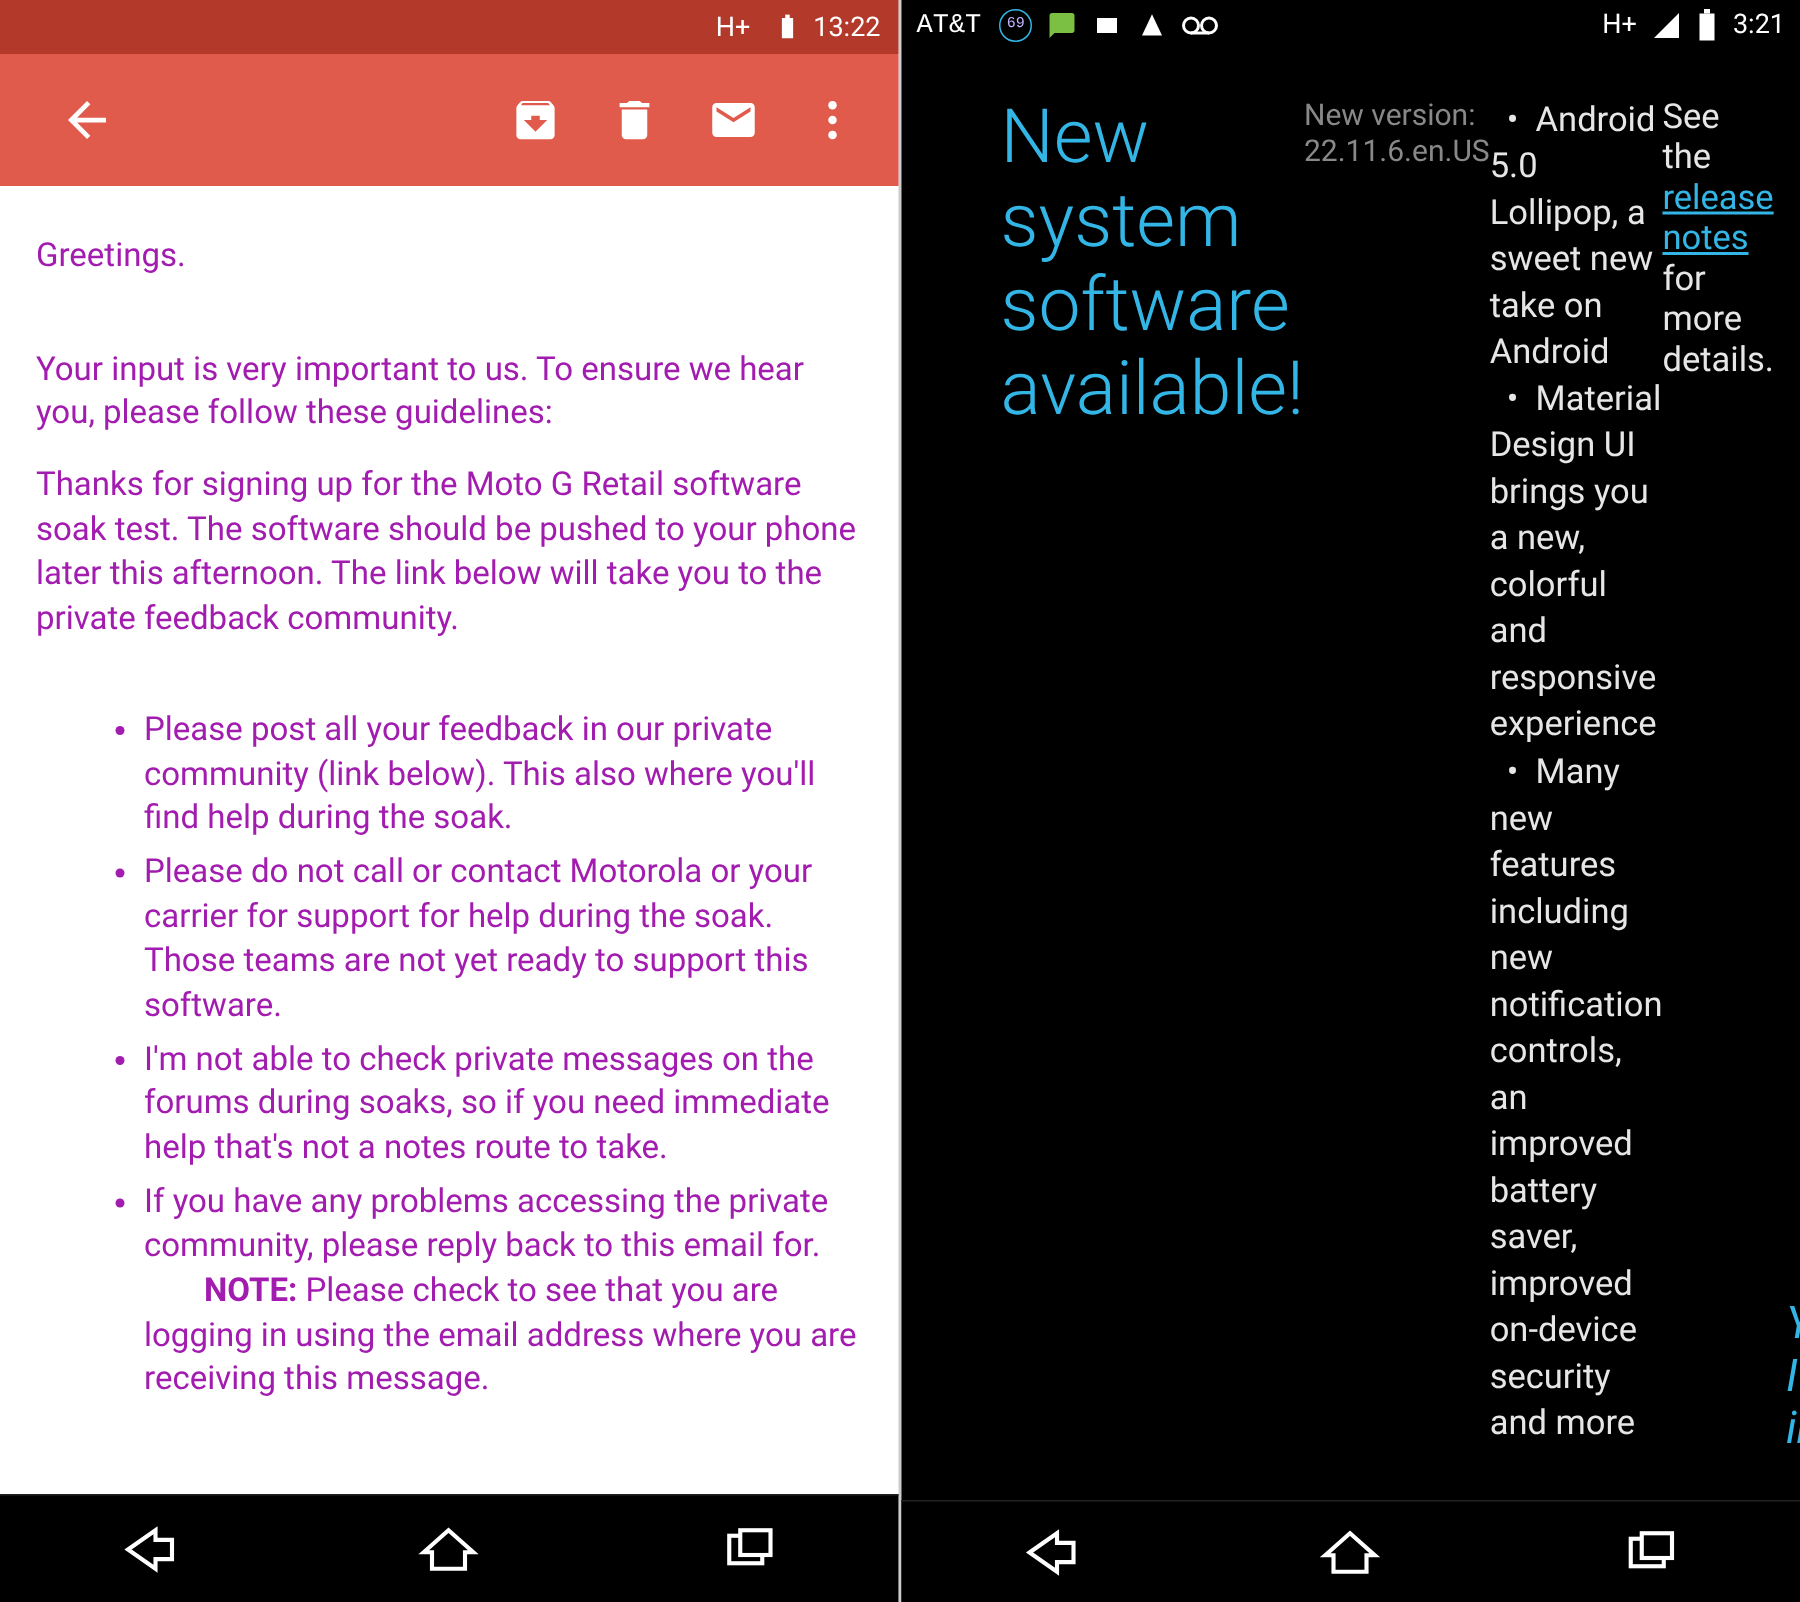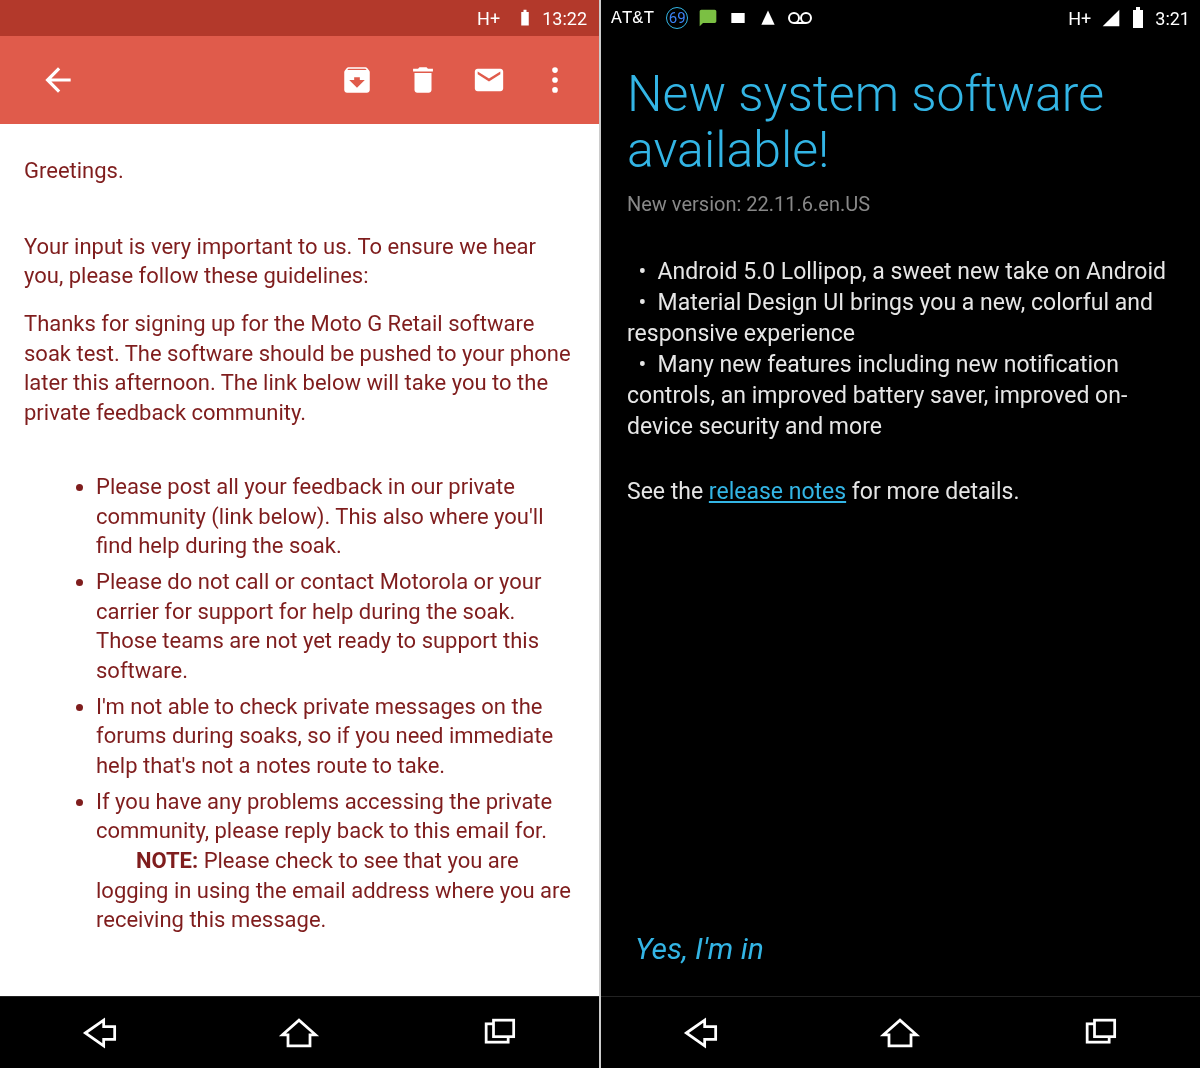--- a/index.html
+++ b/index.html
@@ -44,21 +44,21 @@
   .appbar-icon {
     width: 52px; height: 52px;
     display: flex; align-items: center; justify-content: center;
     margin-left: 14px;
   }
   .appbar-icon svg { width: 34px; height: 34px; fill: #fff; }
   .back-icon svg { width: 38px; height: 38px; }
   .email-body {
     flex: 1;
     padding: 32px 24px 10px 24px;
-    color: #7f1d1d;
+    color: #a21caf;
     font-size: 22px;
     line-height: 1.35;
     overflow: hidden;
   }
   .email-body .greet { margin-bottom: 46px; }
   .email-body .para { margin-bottom: 44px; }
   .email-body ul { padding-left: 72px; }
   .email-body li { margin-bottom: 6px; }
   .email-body li b { font-weight: 700; margin-left: 40px; }
   
@@ -72,21 +72,22 @@
     color: #fff;
     font-size: 18px;
   }
   .statusbar-right .carrier { color:#fff; margin-right:2px;font-family:Liberation Mono, monospace;}
   .statusbar-right .icon-small { display:flex; align-items:center; }
   .statusbar-right .spacer { flex:1; }
   .update-body {
     flex: 1;
     padding: 30px 26px 0 26px;
     display: flex;
-    flex-direction: column;
+    flex-direction: row;
+    margin-left: 40px;
   }
   .update-title {
     color: #33b5e5;
     font-size: 50px;
     font-weight: 300;
     line-height: 1.12;
     margin-bottom: 14px;
   }
   .update-version {
     color: #888;
@@ -125,24 +126,24 @@
     align-items: center;
     justify-content: space-around;
     border-top: 1px solid #222;
   }
   .navbar svg { fill: #fff; width: 44px; height: 44px; }
   .navbar .navbtn { width:120px; display:flex; justify-content:center; }
   
   .circled-num {
     border: 1.5px solid #33b5e5;
     border-radius: 50%;
-    color: #3b82f6;
-    font-size: 15px;
+    color: #c4b5fd;
+    font-size: 10px;
     width: 22px; height: 22px;
-    display:flex; align-items:center; justify-content:center;
+    display:flex; align-items:center; justify-content:center;font-family:Liberation Mono, monospace;
   }
 </style>
 </head>
 <body>
 
 <div class="phone phone-left">
 
   <div class="statusbar-left">
     <span>H+</span>
     <span class="signal">

